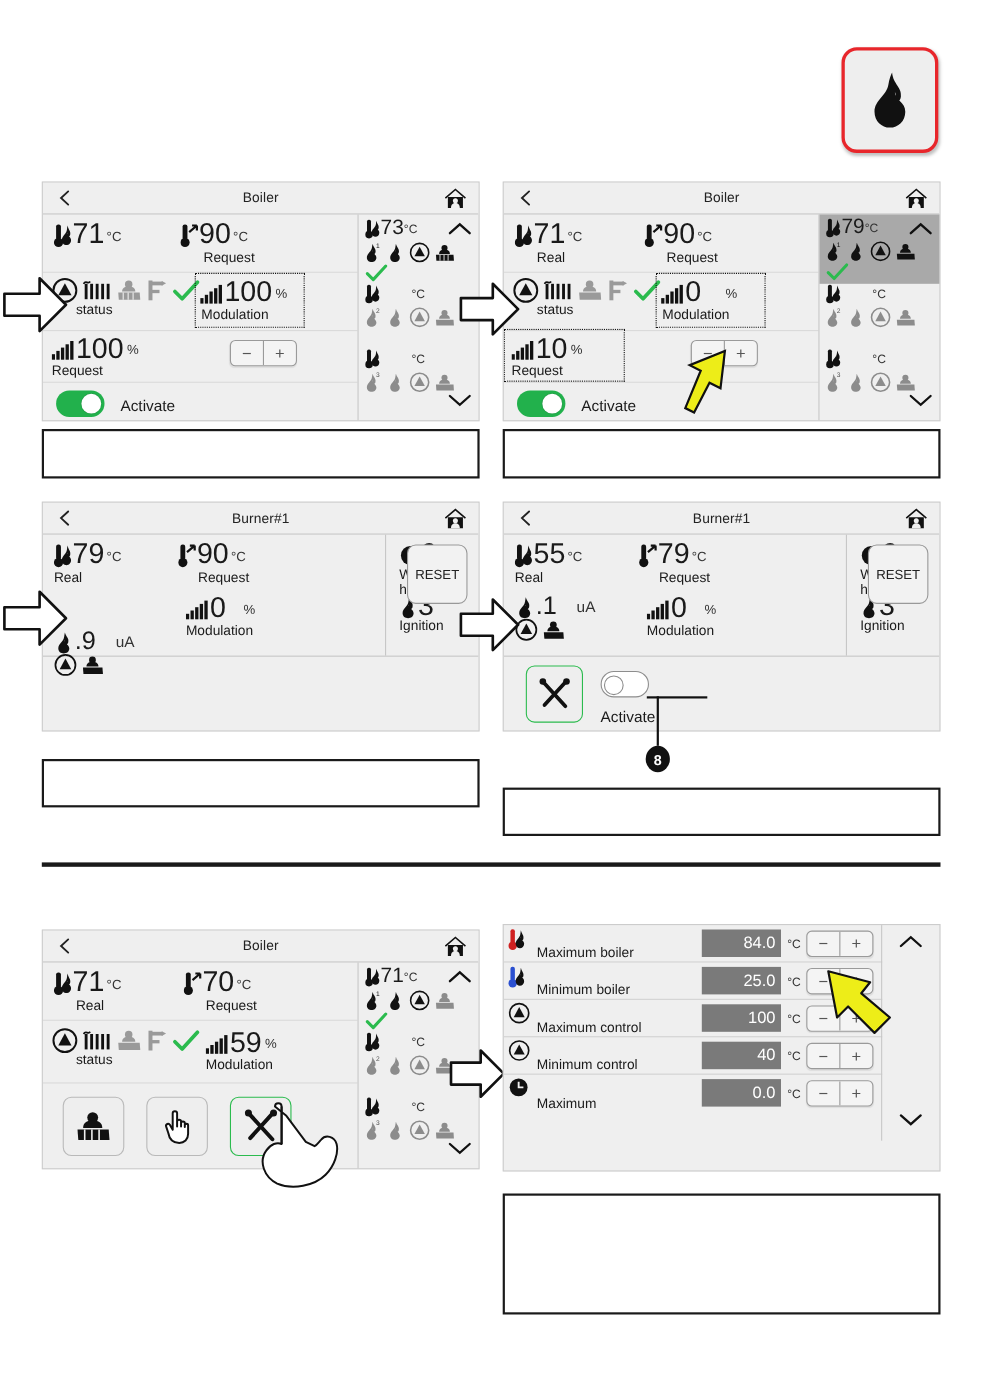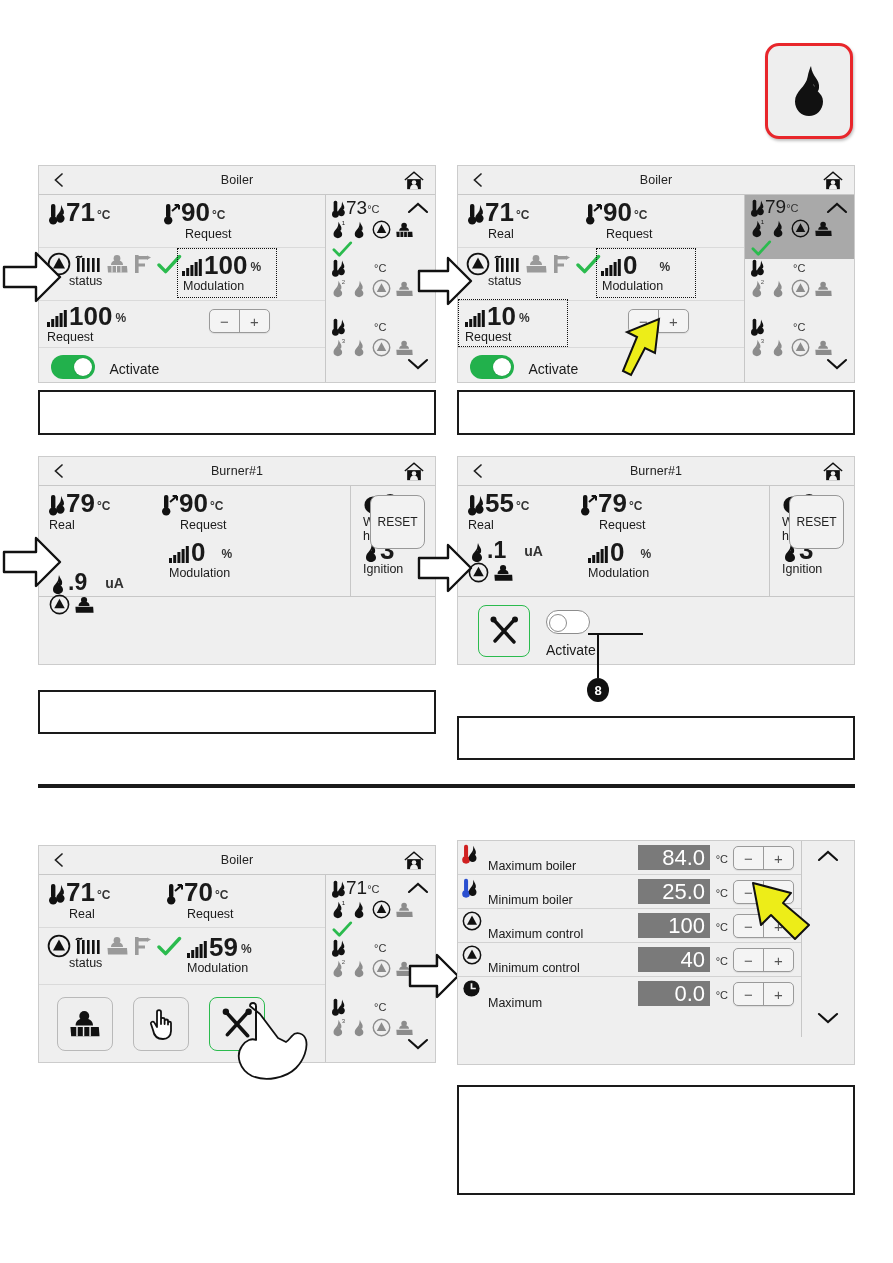--- a/index.html
+++ b/index.html
@@ -47,21 +47,21 @@
   .mainCol{flex:1 1 auto;position:relative;}
   .sideCol{
     width:110px;border-left:1px solid #c7c7c7;position:relative;
     box-sizing:border-box;
   }
 
   .readout-row{position:relative;height:54px;border-bottom:1px solid #dadada;}
   .readout-row.nb{border-bottom:none;}
 
   .metric{position:absolute;}
-  .mval{font-size:26px;line-height:26px;font-weight:700;color:#1a1a1a;white-space:nowrap;}
+  .mval{font-size:26px;line-height:26px;font-weight:400;color:#1a1a1a;white-space:nowrap;}
   .mval .unit{font-size:12px;vertical-align:2px;color:#333;margin-left:2px;}
   .mval .pct{font-size:12px;vertical-align:3px;color:#333;margin-left:3px;}
   .mlbl{font-size:12.5px;color:#1a1a1a;margin-top:-1px;}
 
   .ico{display:inline-block;vertical-align:middle;}
 
   .dashbox{border:1.6px dotted #111;box-sizing:border-box;}
 
   
   .stepper{
@@ -117,21 +117,21 @@
 
   
   .bmmrow{
     height:34px;border-bottom:1px solid #d2d2d2;position:relative;box-sizing:border-box;
   }
   .bmmrow:last-child{border-bottom:none;}
   .bmmlbl{position:absolute;left:30px;bottom:1px;font-size:12.5px;color:#1a1a1a;}
   .bmmico{position:absolute;left:4px;top:2px;}
   .valbox{
     position:absolute;right:92px;top:4px;height:25px;min-width:72px;
-    background:#7a7a7a;color:#ffffff;font-size:22px;line-height:25px;
+    background:#7a7a7a;color:#ffffff;font-size:15px;line-height:25px;
     text-align:right;padding:0 5px;box-sizing:border-box;font-weight:300;
   }
   .valunit{position:absolute;right:74px;top:12px;font-size:11px;color:#333;}
   .bmmstep{position:absolute;right:8px;top:5px;}
   .bmmside{
     position:absolute;right:0;top:0;bottom:0;width:52px;border-left:1px solid #c7c7c7;
   }
 
   .wm{
     position:absolute;color:rgba(120,120,190,.17);font-style:italic;

